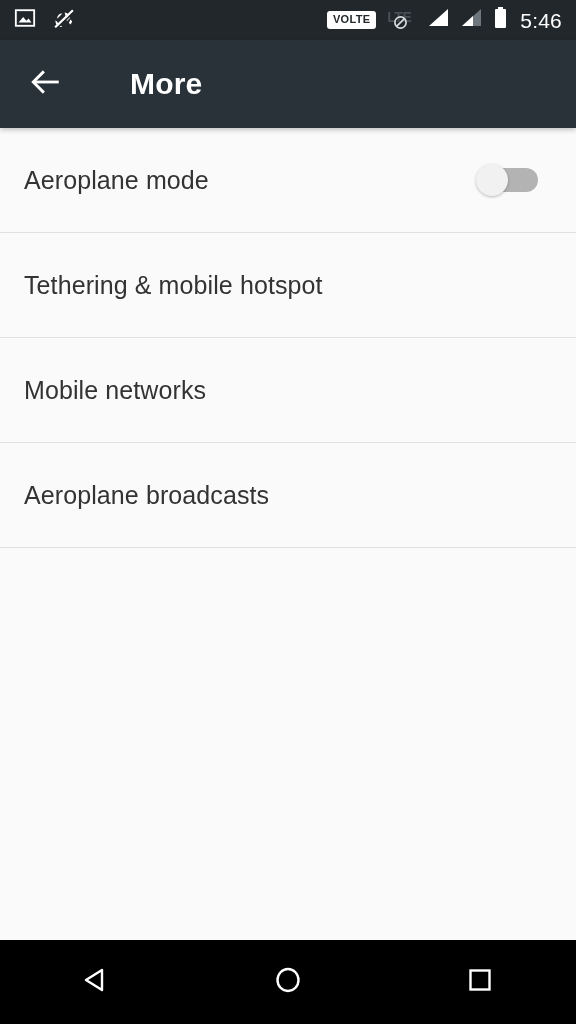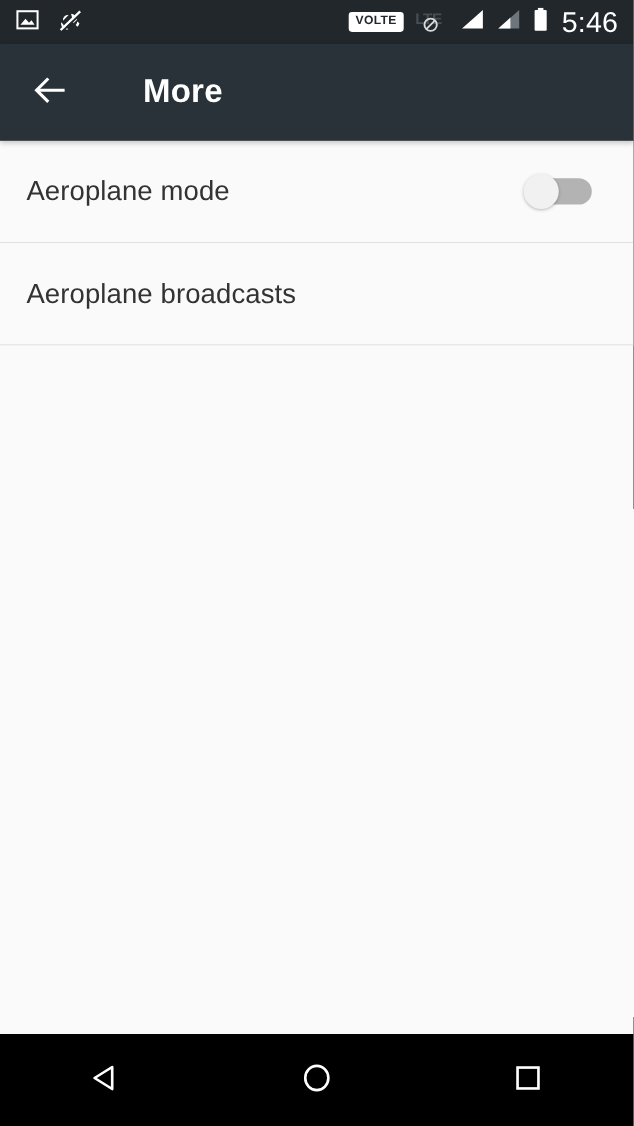--- a/index.html
+++ b/index.html
@@ -72,21 +72,21 @@
     letter-spacing: -0.5px;
     line-height: 1;
   }
   .lte-slash {
     position: absolute;
     left: 6px;
     top: 6px;
   }
   .clock {
     color: #ffffff;
-    font-size: 26px;
+    font-size: 21px;
     line-height: 1;
     letter-spacing: 0.2px;
     margin-left: 2px;
   }
 
   
   .app-bar {
     height: 88px;
     background: #283238;
     display: flex;
@@ -119,21 +119,21 @@
   .content {
     flex: 1 1 auto;
     background: #fafafa;
     overflow: hidden;
     position: relative;
   }
   .settings-list {
     background: #fafafa;
   }
   .list-item {
-    height: 93px;
+    height: 105px;
     display: flex;
     align-items: center;
     padding: 0 24px;
     box-sizing: border-box;
     border-bottom: 1px solid #e0e0e0;
     background: #fafafa;
     cursor: pointer;
   }
   .item-label {
     font-size: 25px;
@@ -273,22 +273,28 @@
     <div class="settings-list">
 
       <div class="list-item">
         <span class="item-label">Aeroplane mode</span>
         <span class="switch">
           <span class="switch-track"></span>
           <span class="switch-thumb"></span>
         </span>
       </div>
 
-
-
+      <div class="list-item">
+        <span class="item-label">Tethering &amp; mobile hotspot</span>
+      </div>
+
+
+      <div class="list-item">
+        <span class="item-label">Mobile networks</span>
+      </div>
 
       <div class="list-item">
         <span class="item-label">Aeroplane broadcasts</span>
       </div>
 
     </div>
   </div>
 
   <div class="nav-bar">
 

